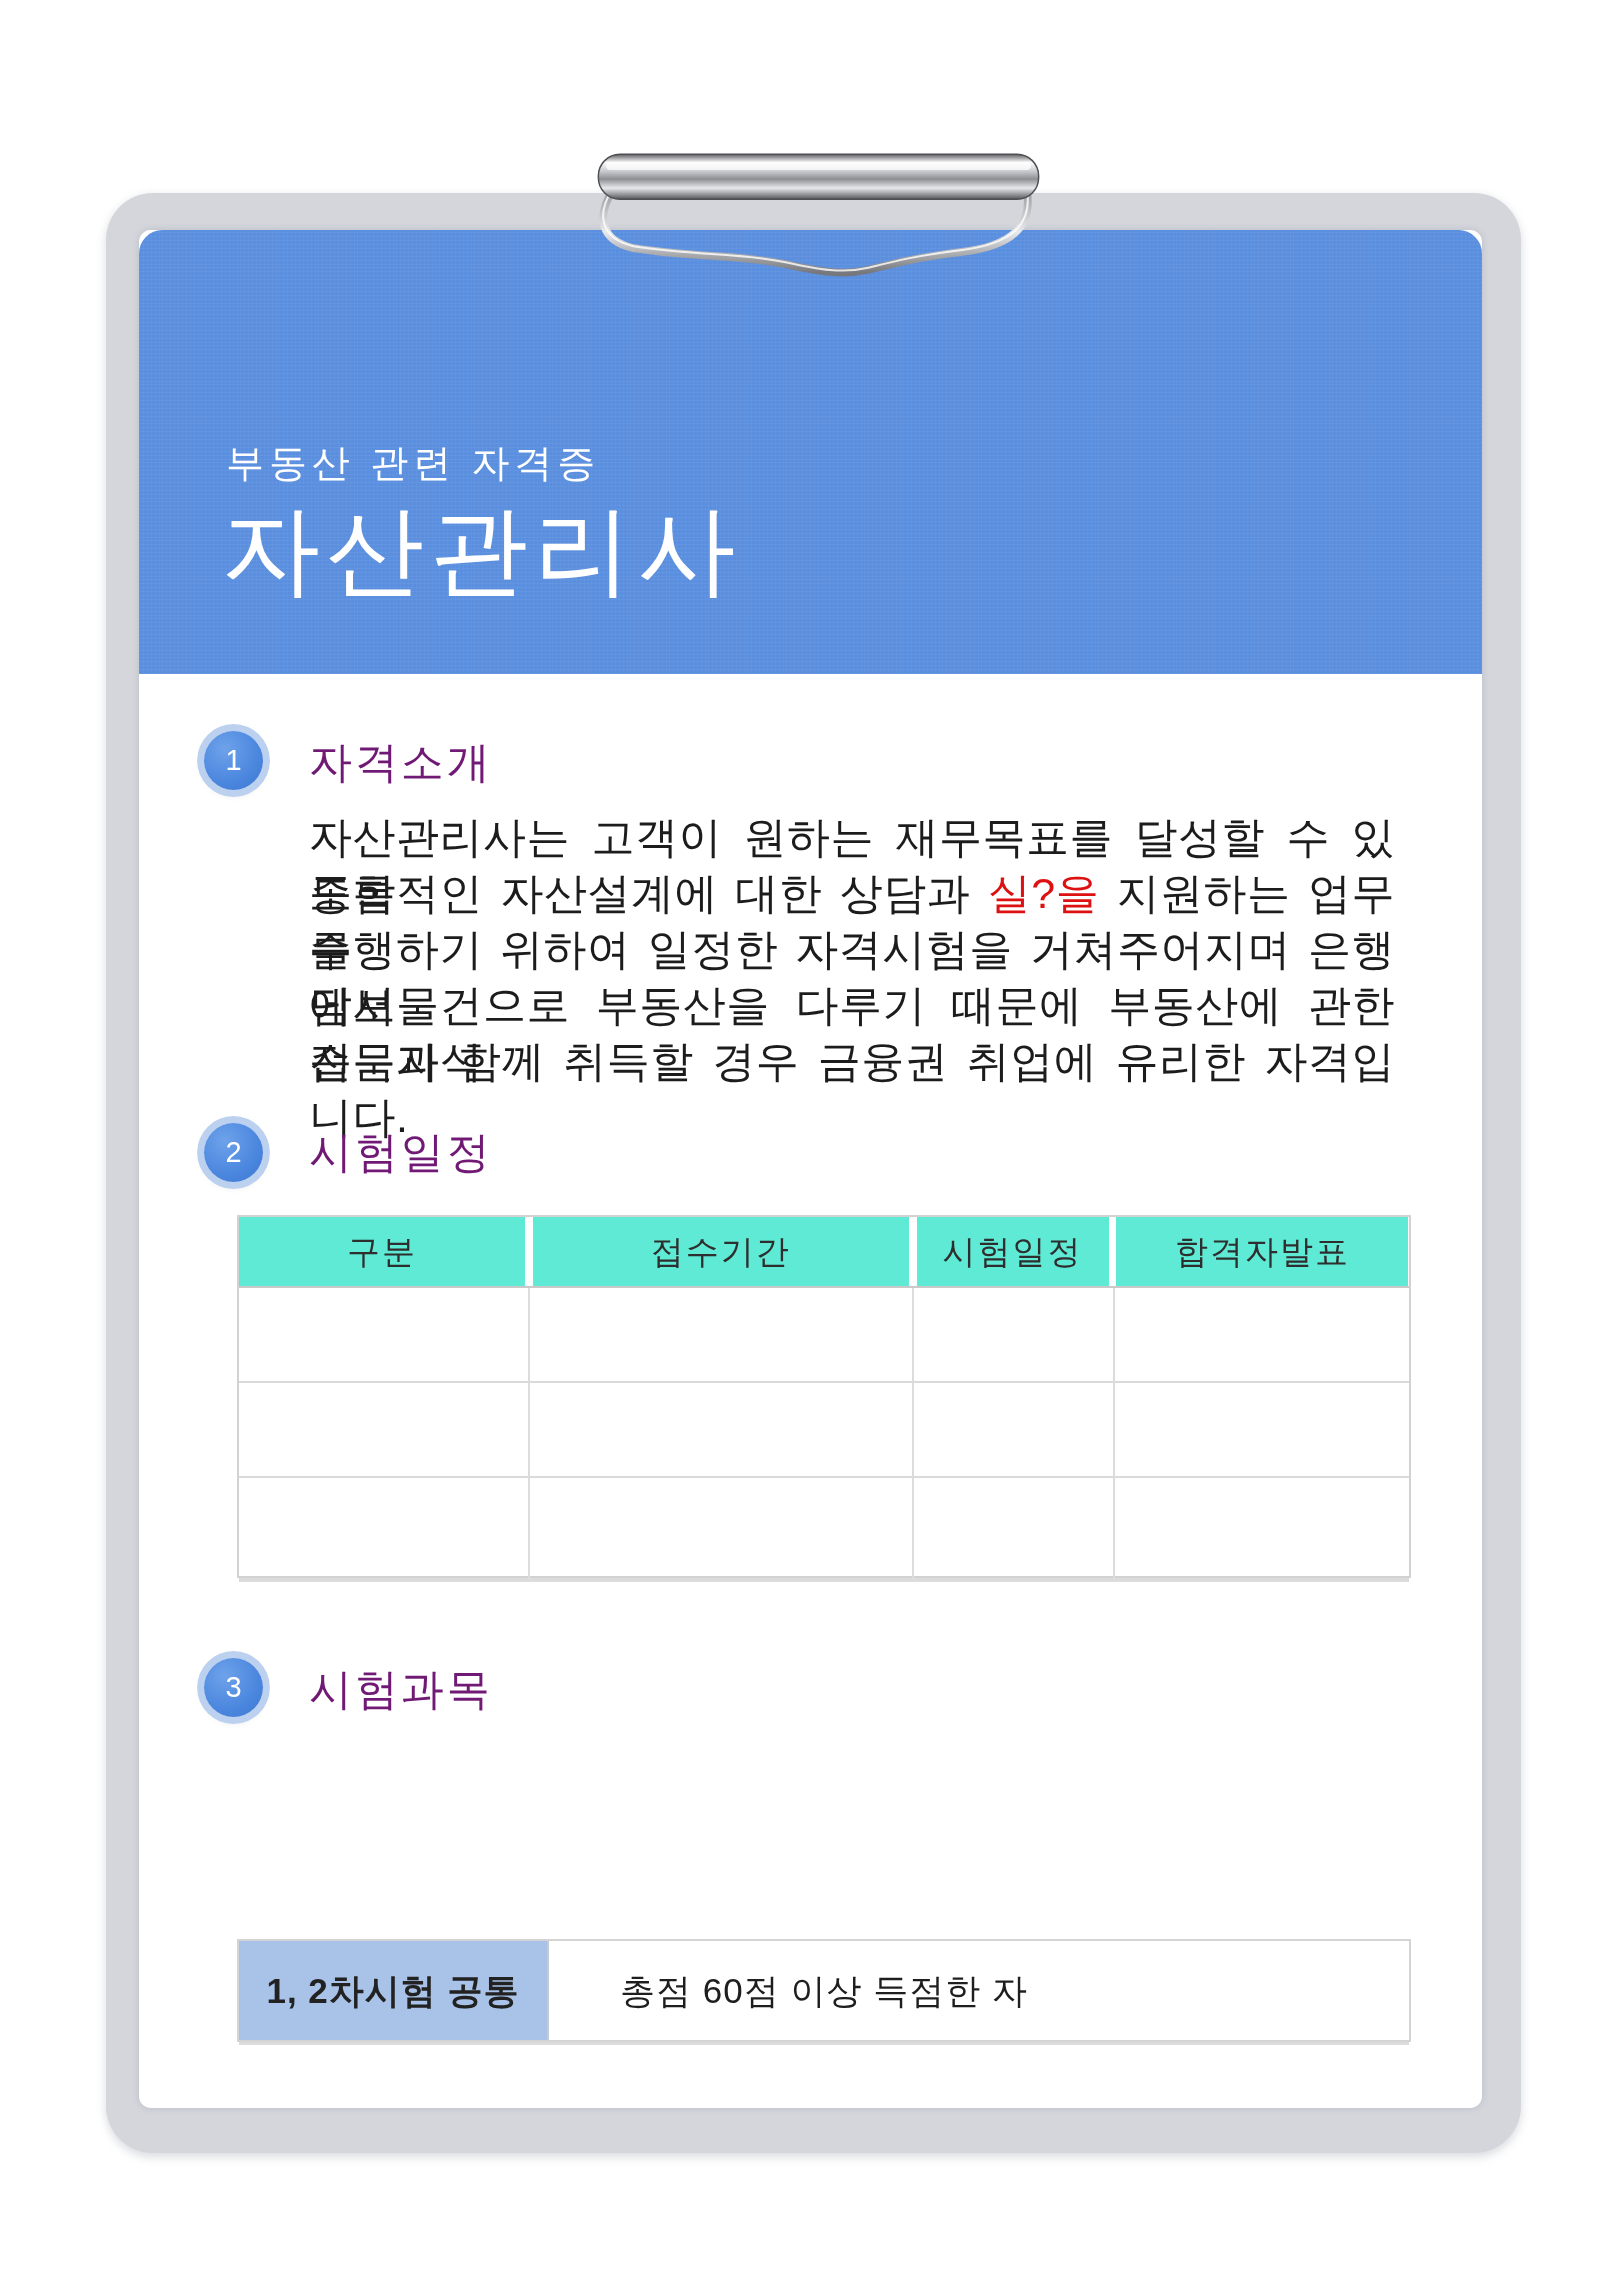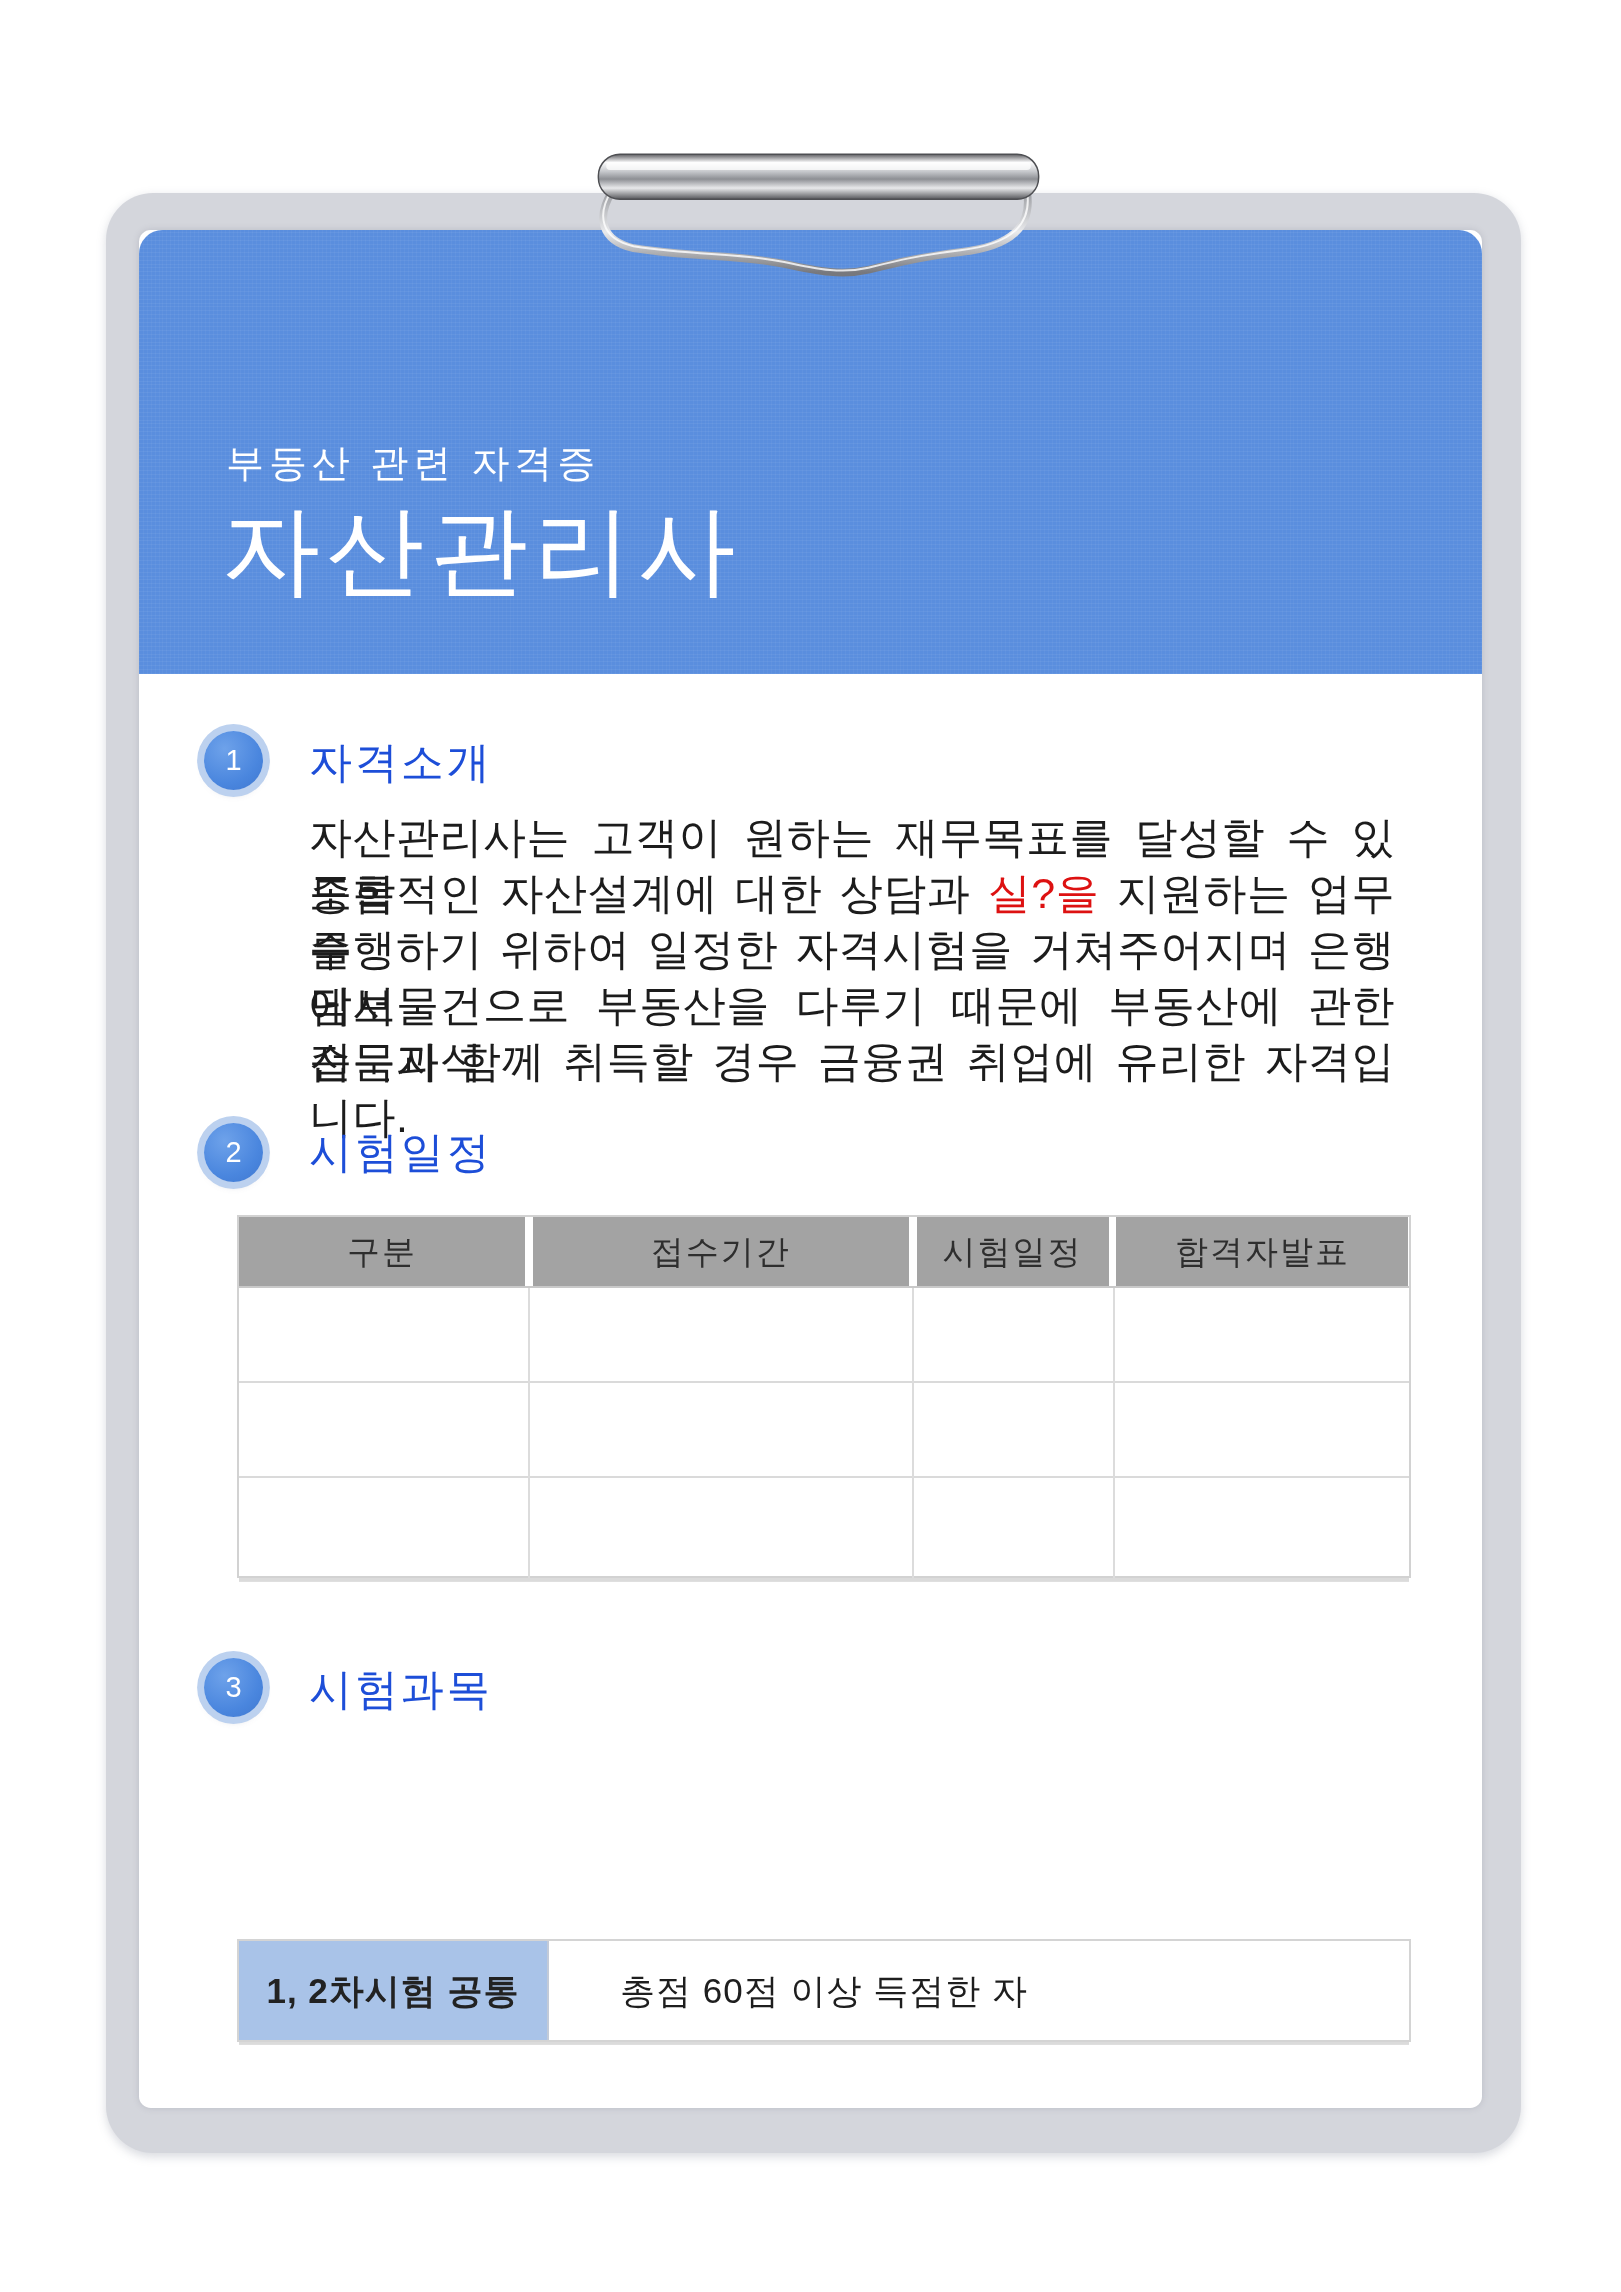--- a/index.html
+++ b/index.html
@@ -30,37 +30,37 @@
 
   
   .num-circle{position:absolute;width:59px;height:59px;border-radius:50%;
         background:radial-gradient(circle at 35% 30%, #6ea2ea, #4a86de 62%, #3e77d0);
         box-shadow:0 0 0 6.9px #bcd1ef, 0 3.9px 7.8px rgba(110,120,140,.35);
         color:#ffffff;font-size:29px;font-weight:400;text-align:center;line-height:59px;}
   .c1{left:204px;top:731px;}
   .c2{left:204px;top:1123px;}
   .c3{left:204px;top:1658px;}
 
-  .sec-heading{position:absolute;left:309px;color:#1d4ed8;font-size:43px;
+  .sec-heading{position:absolute;left:309px;color:#701a75;font-size:43px;
         letter-spacing:2.9px;line-height:47px;font-weight:400;}
   .h1{top:739px;} .h2{top:1129px;} .h3{top:1666px;}
 
   
   .intro{position:absolute;left:309px;top:809px;width:1086px;color:#1c1c1c;
          font-size:43px;letter-spacing:0.5px;word-spacing:3.9px;}
   .intro .pline{height:56px;line-height:56px;text-align:justify;text-align-last:justify;white-space:normal;}
   .intro .pline.last{text-align-last:left;}
   .red{color:#dd1111;}
 
   
   .sched{position:absolute;left:237px;top:1215px;width:1170px;height:359px;
          border:2px solid #d2d2d2;background:#ffffff;
          box-shadow:0 5.9px 0 -2px rgba(175,175,175,.45);}
   .t-head{height:69px;display:flex;background:#ffffff;}
-  .t-head .cell{background:#a3a3a3;color:#2e2e2e;font-size:33px;letter-spacing:2px;
+  .t-head .cell{background:#5eead4;color:#2e2e2e;font-size:33px;letter-spacing:2px;
          text-align:center;line-height:69px;flex:none;}
   .t-head .cell:nth-child(1){width:286px;margin-right:7.8px;}
   .t-head .cell:nth-child(2){width:376px;margin-right:7.8px;}
   .t-head .cell:nth-child(3){width:192px;margin-right:7.8px;}
   .t-head .cell:nth-child(4){width:292px;}
   .t-body{position:relative;height:290px;border-top:2px solid #c9c9c9;}
   .t-body .vline{position:absolute;top:0;bottom:0;width:2px;background:#dcdcdc;}
   .v1{left:289px;} .v2{left:673px;} .v3{left:874px;}
   .t-body .row{height:93px;border-bottom:2.9px solid #dadada;}
   .t-body .row.last{border-bottom:none;}

